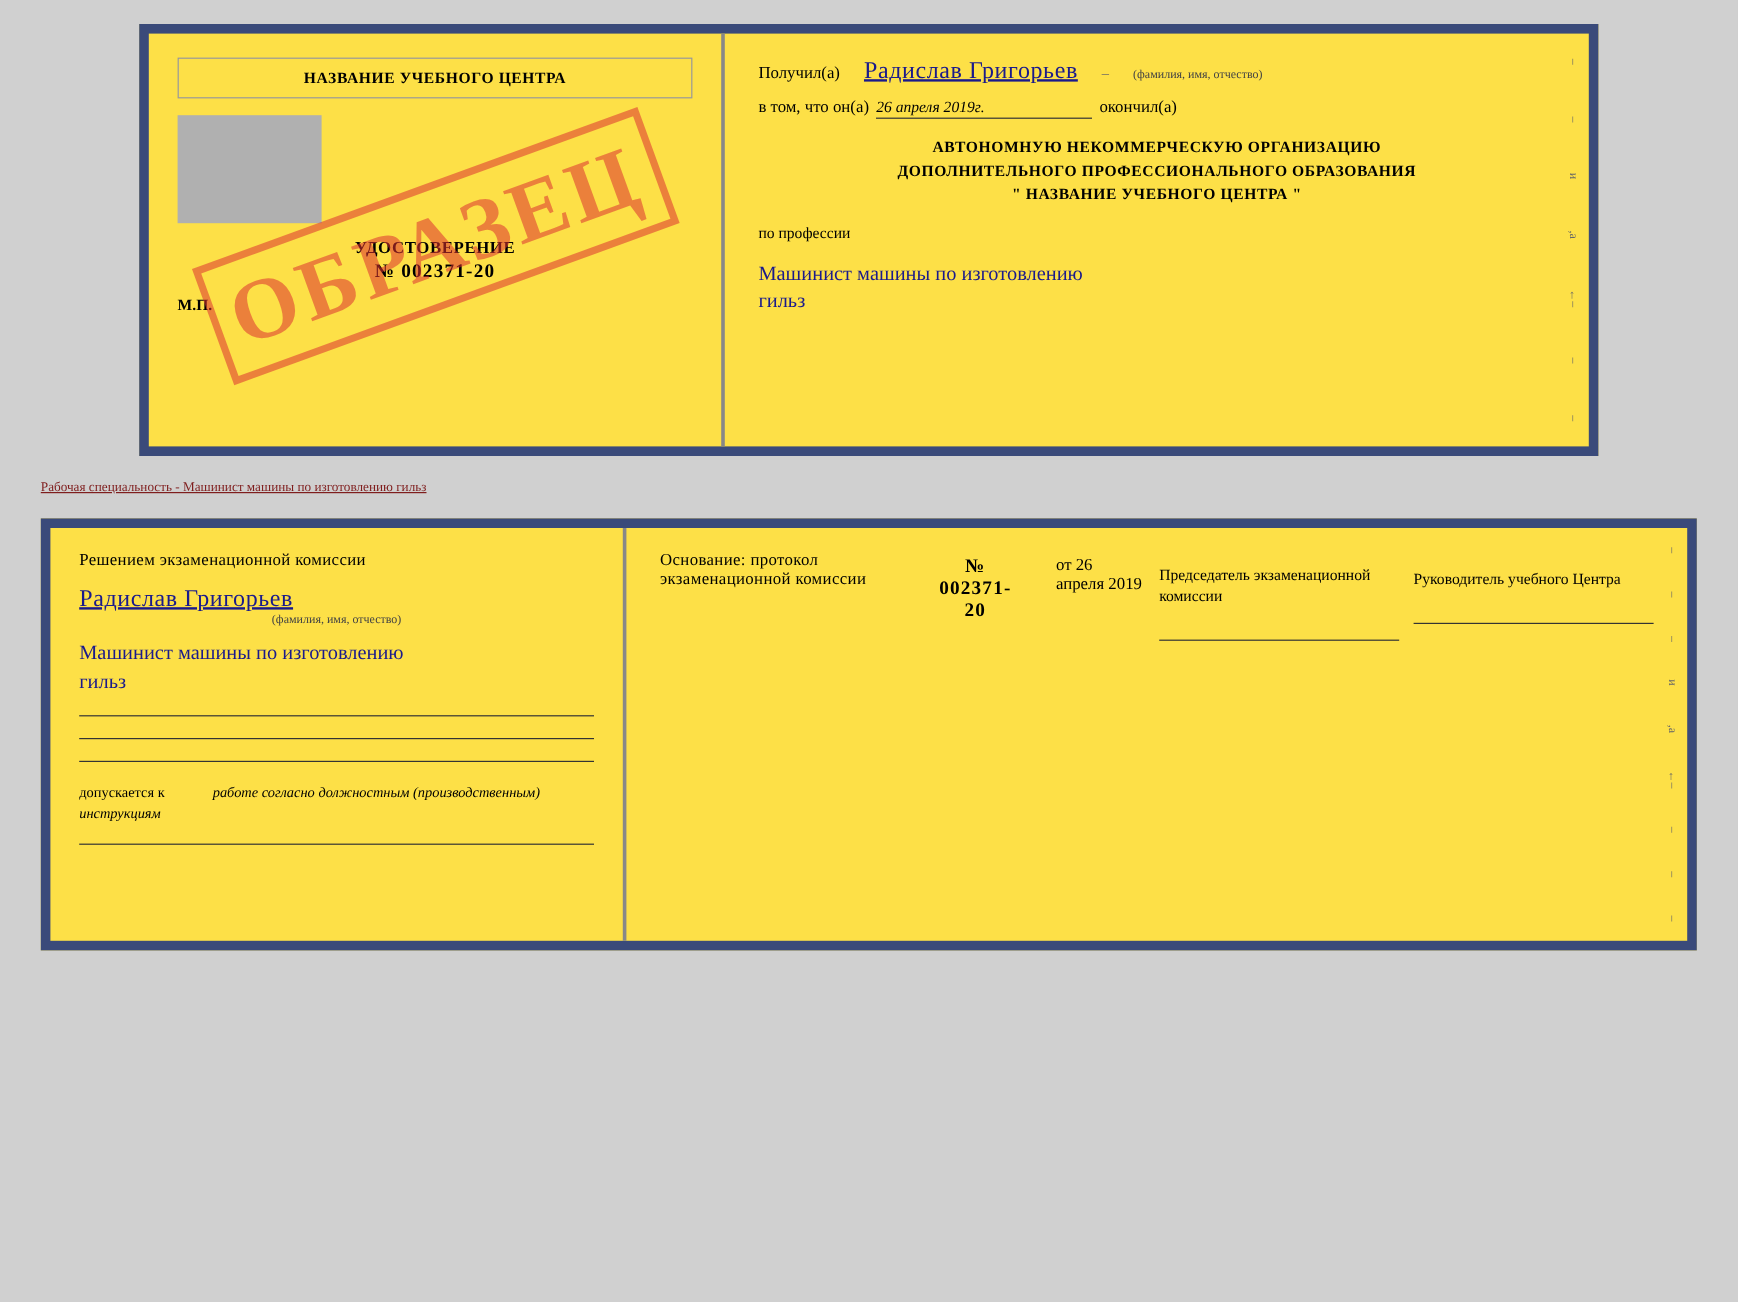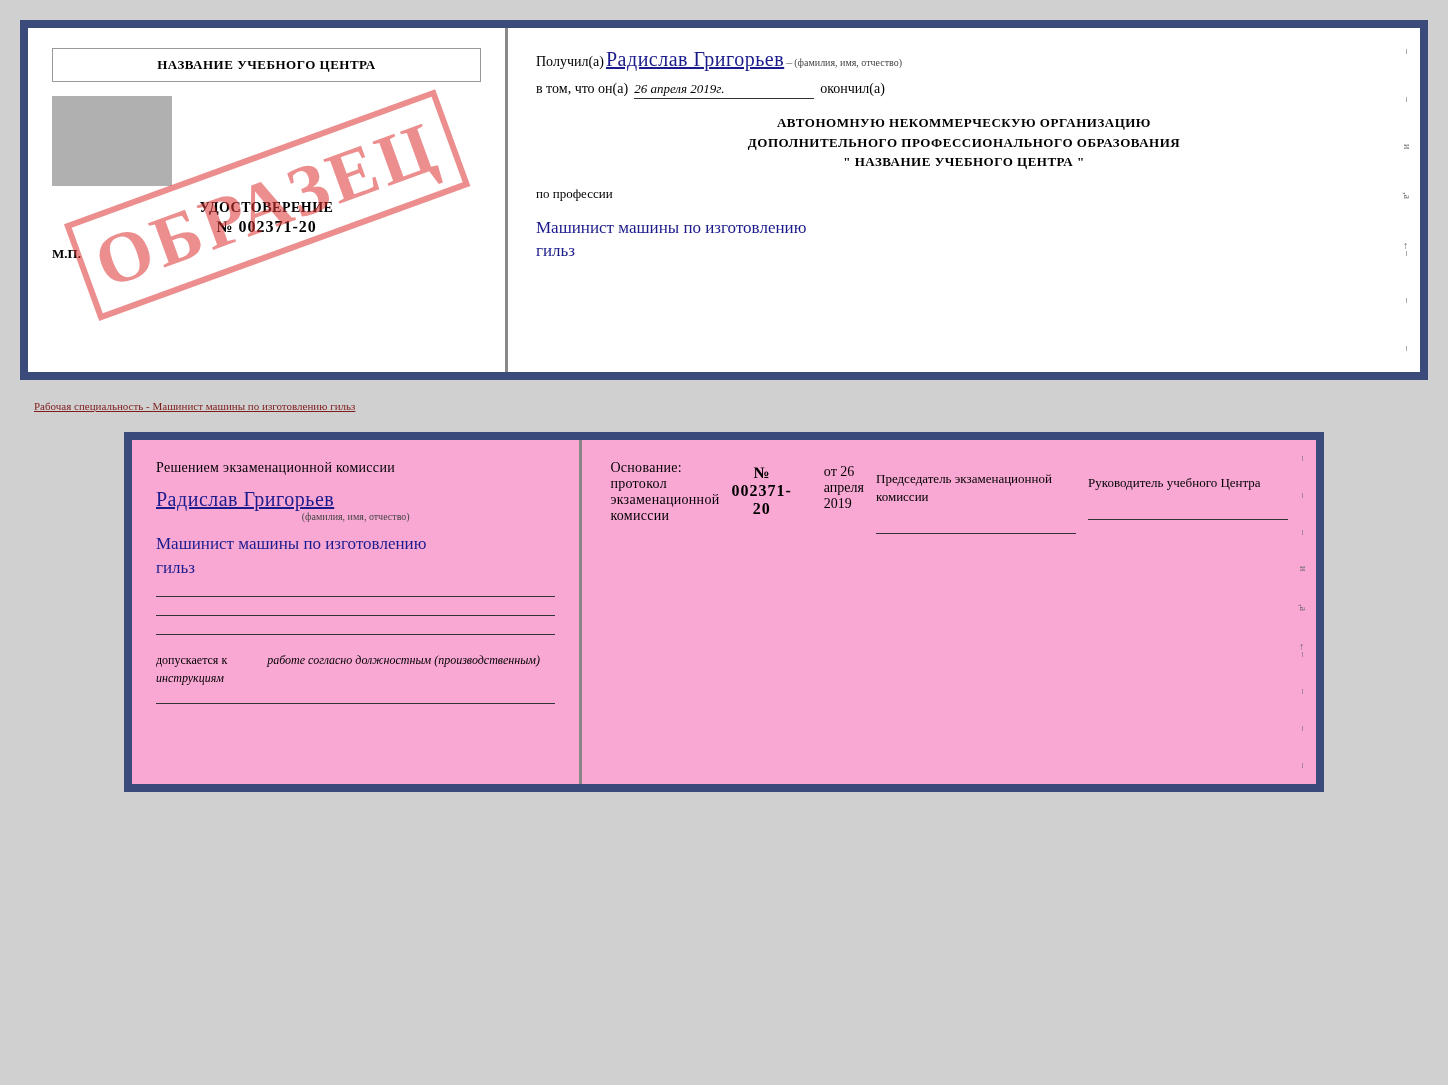--- a/index.html
+++ b/index.html
@@ -10,22 +10,22 @@
       min-height: 1085px;
       display: flex;
       flex-direction: column;
       align-items: center;
       padding: 20px;
       gap: 16px;
     }
 
     
     .document-top {
-      width: 1408px;
-      background: #ffffff;
+      width: 1216px;
+      background: #fde047;
       border: 8px solid #3a4a7a;
       display: flex;
       position: relative;
       min-height: 360px;
     }
 
     .doc-left {
       width: 480px;
       border-right: 3px solid #888;
       padding: 20px 24px;
@@ -125,21 +125,21 @@
       pointer-events: none;
       text-transform: uppercase;
       white-space: nowrap;
     }
 
     
     .poluchil-line {
       font-size: 14px;
       display: flex;
       align-items: baseline;
-      gap: 2px;
+      gap: 20px;
       flex-wrap: wrap;
     }
 
     .handwritten-name {
       font-family: 'Segoe Script', 'Comic Sans MS', cursive;
       font-size: 20px;
       color: #1a1a8c;
       text-decoration: underline;
       letter-spacing: 0.5px;
     }
@@ -193,22 +193,22 @@
     .separator-label {
       width: 1380px;
       font-size: 11px;
       color: #7f1d1d;
       padding: 4px 0;
       text-decoration: underline;
     }
 
     
     .document-bottom {
-      width: 1200px;
-      background: #f9a8d4;
+      width: 1380px;
+      background: #fde047;
       border: 8px solid #3a4a7a;
       display: flex;
       position: relative;
       min-height: 360px;
     }
 
     .doc-bottom-left {
       width: 480px;
       border-right: 3px solid #888;
       padding: 20px 24px;

